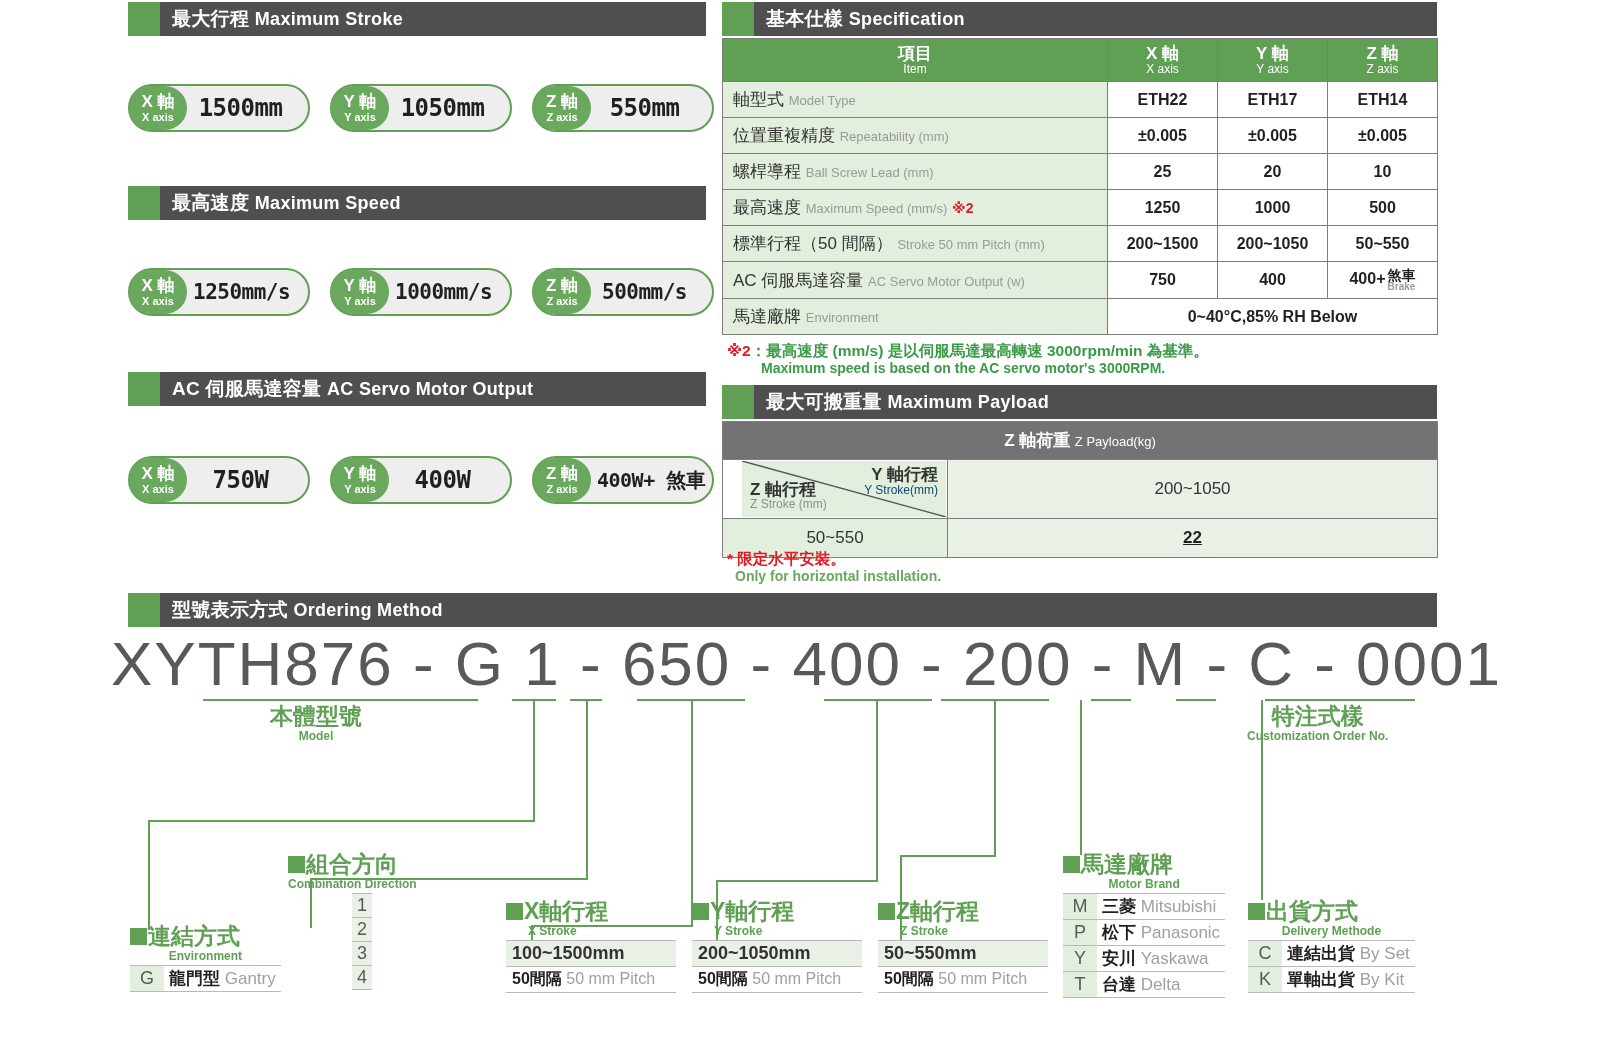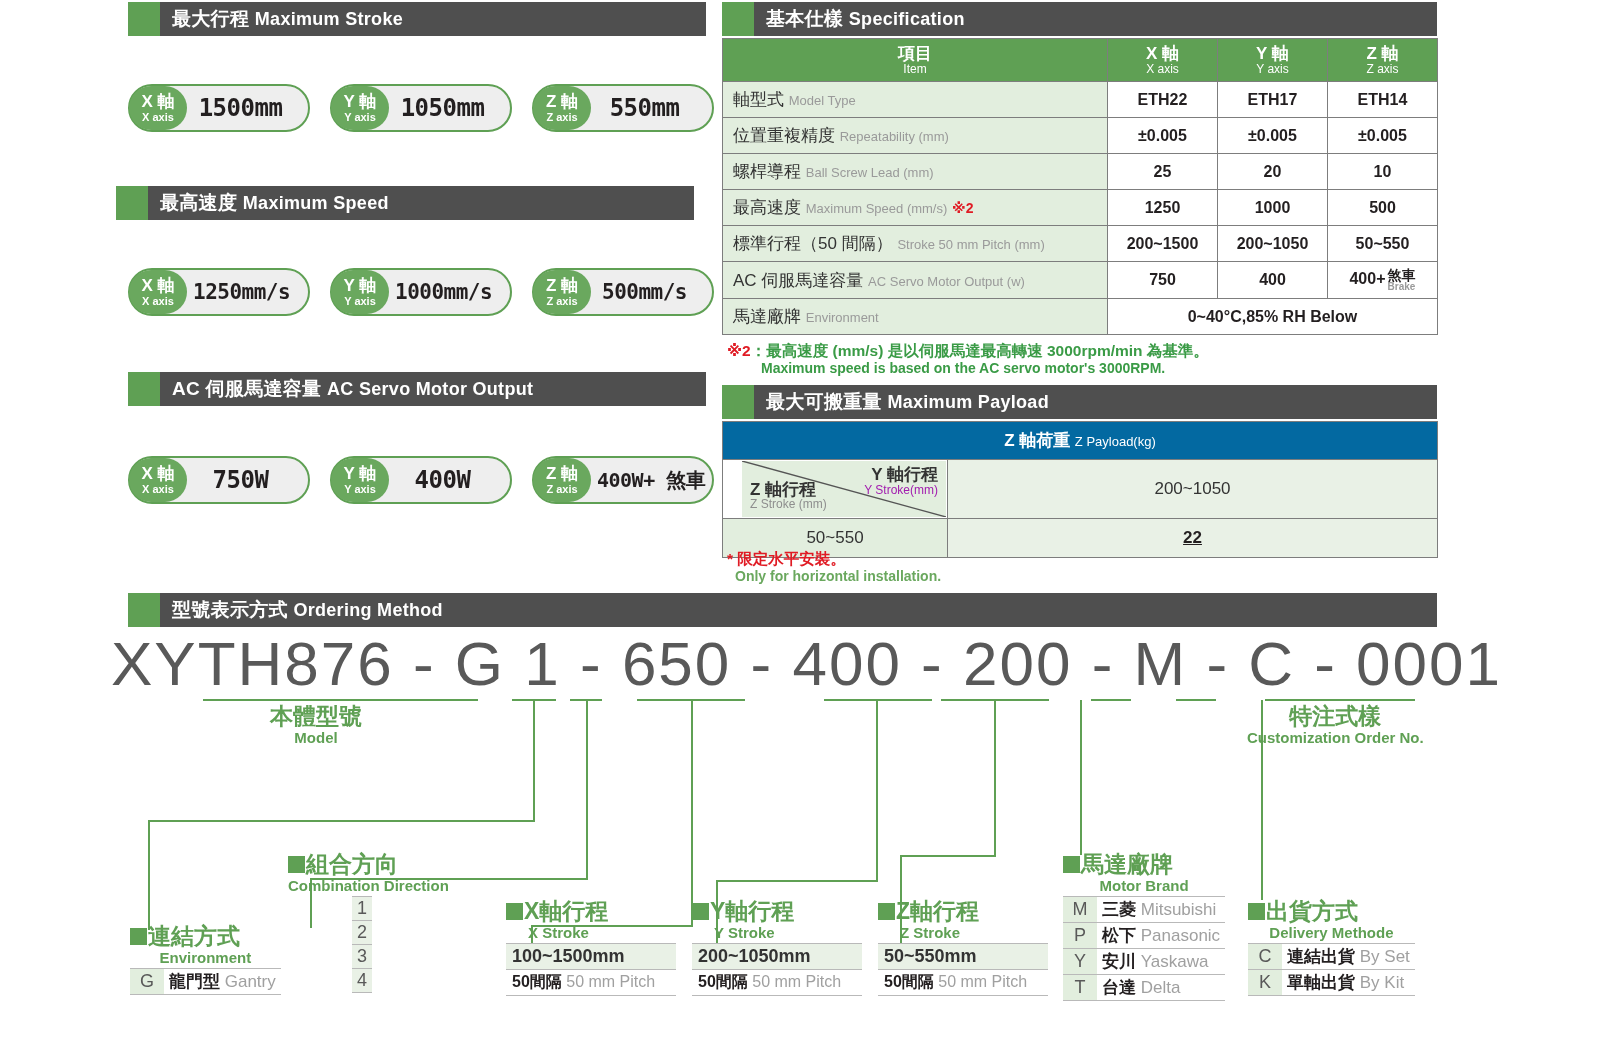--- a/index.html
+++ b/index.html
@@ -42,49 +42,49 @@
   .note{position:absolute;line-height:1.25;}
   .note .l1{font-size:15.5px;font-weight:bold;color:#3a9b46;white-space:nowrap;}
   .note .l1 .mk{color:#e01b24;}
   .note .l2{font-size:14px;font-weight:bold;color:#3a9b46;white-space:nowrap;}
   .note.rednote .l1{color:#e01b24;}
   .note.rednote .l2{color:#6aa85e;}
 
   
   .payload{position:absolute;border-collapse:collapse;table-layout:fixed;}
   .payload td{border:1px solid #7d7d7d;padding-left:19px;}
-  .payload .phd{background:#0369a1;color:#fff;text-align:center;padding:7px 0;}
+  .payload .phd{background:#737373;color:#fff;text-align:center;padding:7px 0;}
   .payload .phd .cn{font-size:17px;font-weight:bold;}
   .payload .phd .en{font-size:13px;font-weight:normal;}
   .diag{position:relative;background:#e2eede;height:56px;overflow:hidden;}
   .diag svg{position:absolute;inset:0;width:100%;height:100%;}
   .diag .zl{position:absolute;left:8px;bottom:6px;line-height:1.05;}
   .diag .zl .cn{font-size:17px;font-weight:bold;color:#333;}
   .diag .zl .en{font-size:12px;color:#8e8e8e;display:block;}
   .diag .yl{position:absolute;right:8px;top:5px;line-height:1.05;text-align:right;}
   .diag .yl .cn{font-size:17px;font-weight:bold;color:#333;}
-  .diag .yl .en{font-size:12px;color:#a21caf;display:block;}
+  .diag .yl .en{font-size:12px;color:#0c4a6e;display:block;}
   .payload .pv{background:#e2eede;text-align:center;font-size:17px;color:#333;padding:9px 0;}
   .payload .pvw{background:#e9f1e6;text-align:center;font-size:17px;color:#333;padding:9px 0;}
   .payload .pnum{background:#e9f1e6;text-align:center;font-size:17px;font-weight:bold;color:#231f20;
                  padding:9px 0;text-decoration:underline;}
 
   
   #ordercode{position:absolute;left:0;top:628px;width:1613px;text-align:center;
              font-size:62px;color:#595959;letter-spacing:2px;white-space:nowrap;}
 
   .uline{position:absolute;height:2px;background:#5fa054;}
   .conn{position:absolute;border-color:#5fa054;border-style:solid;border-width:0;}
 
   
   .legend{position:absolute;}
   .legend .ttl{display:flex;align-items:center;line-height:1;white-space:nowrap;}
   .legend .ttl .sq{width:17px;height:17px;background:#5fa054;flex:0 0 auto;margin-right:1px;}
   .legend .ttl .cn{font-size:23px;font-weight:bold;color:#5fa054;}
-  .legend .suben{font-size:15px;font-weight:bold;color:#5fa054;text-align:center;margin-top:1px;white-space:nowrap;}
+  .legend .suben{font-size:12px;font-weight:bold;color:#5fa054;text-align:center;margin-top:1px;white-space:nowrap;}
   .ltab{border-collapse:collapse;margin-top:2px;}
   .ltab td{border-top:1px solid #b9b9b9;border-bottom:1px solid #b9b9b9;padding:1px 5px;font-size:17px;white-space:nowrap;}
   .ltab td.key{background:#e2eede;color:#595959;text-align:center;width:24px;font-size:18px;}
   .ltab td.valc{background:#fff;}
   .ltab td.valc .cn{font-weight:bold;color:#231f20;}
   .ltab td.valc .en{color:#a0a0a0;}
   .ltab td.plain{background:#e9f1e6;text-align:center;font-size:18px;color:#595959;}
   .ltab td.range{background:#e9f1e6;font-size:18px;color:#333;font-weight:bold;padding:2px 6px;}
   .ltab td.pitch{background:#fff;font-size:16px;padding:2px 6px;}
   .ltab td.pitch .cn{font-weight:bold;color:#231f20;}
@@ -118,21 +118,21 @@
   </div>
   <div class="pill" style="width:182px;">
     <div class="axis">
       <span class="cn">Z 軸</span>
       <span class="en">Z axis</span>
     </div>
     <div class="val">550mm</div>
   </div>
 </div>
 
-<div class="secbar" style="left:116px;top:186px;width:578px;">
+<div class="secbar" style="left:128px;top:186px;width:578px;">
   <div class="swatch"></div>
   <div class="bartext">
     <span>最高速度</span>
     <span class="en">Maximum Speed</span>
   </div>
 </div>
 
 <div class="pillrow" style="left:128px;top:268px;gap:20px;">
   <div class="pill" style="width:182px;">
     <div class="axis">

